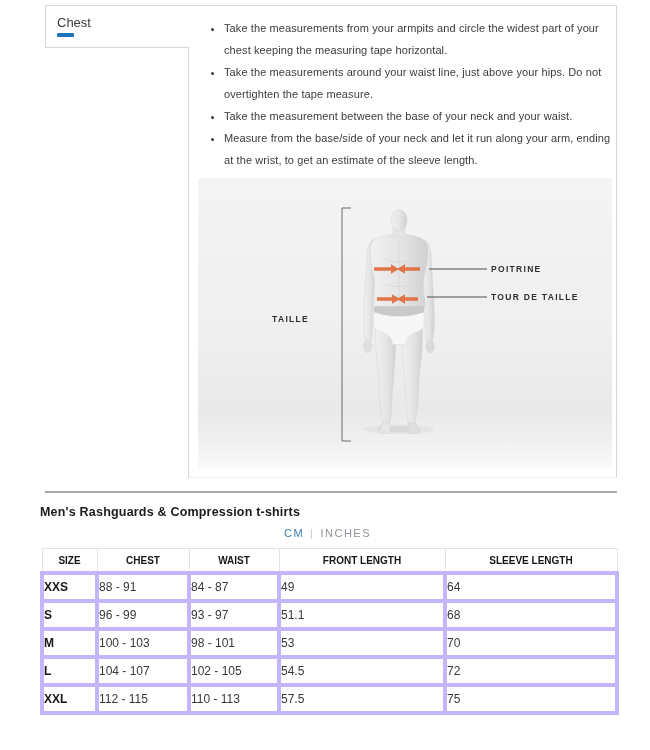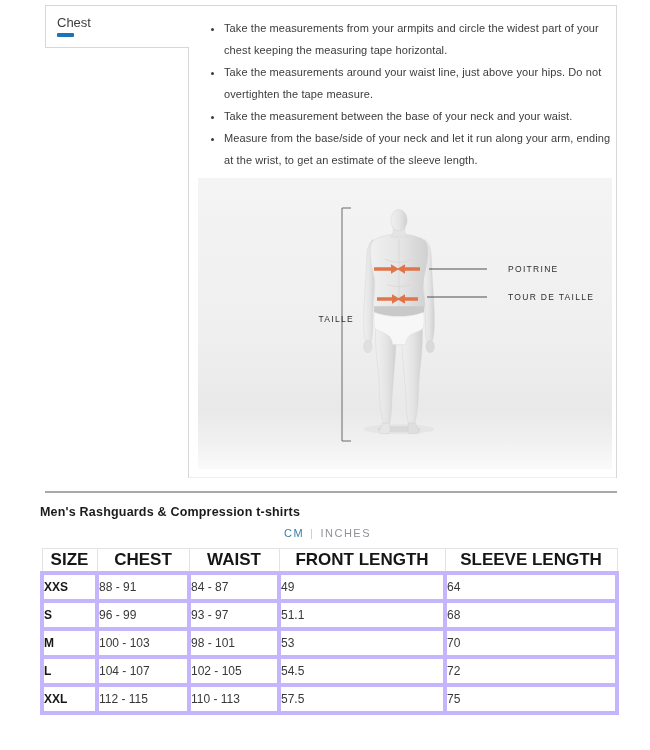--- a/index.html
+++ b/index.html
@@ -35,24 +35,24 @@
   }
 
   
   .figure-box{
     margin-top:7px;height:291px;width:414px;position:relative;
     background:linear-gradient(180deg,#f4f4f5 0%,#efeff0 55%,#e9e9ea 80%,#f0f0f0 90%,#fafafa 100%);
     overflow:hidden;
   }
   .figure-box svg{position:absolute;top:0;left:0;}
   .diag-label{
-    position:absolute;font-size:8.5px;font-weight:normal;color:#2e2e2e;
-    letter-spacing:1.3px;white-space:nowrap;margin-left:17px;
-  }
-  .lbl-height{left:79px;width:60px;top:136px;text-align:right;}
+    position:absolute;font-size:8.5px;font-weight:bold;color:#2e2e2e;
+    letter-spacing:1.3px;white-space:nowrap;
+  }
+  .lbl-height{left:51px;width:60px;top:136px;text-align:right;}
   .lbl-chest{left:293px;top:86px;}
   .lbl-waist{left:293px;top:114px;}
 
   
   .divider{margin:13px 33px 0 45px;border-top:2px solid #a8a8a8;}
 
   
   .chart-section{margin:0 35px 0 40px;width:575px;}
   .chart-title{
     margin-top:12px;text-align:left;font-weight:bold;
@@ -60,21 +60,21 @@
   }
   .units{margin-top:8px;text-align:center;font-size:11px;letter-spacing:1.5px;}
   .unit-cm{color:#3a7ca9;cursor:pointer;}
   .unit-sep{color:#c9c9c9;margin:0 6px;}
   .unit-inches{color:#8e9298;cursor:pointer;}
 
   table.size-table{
     margin-top:9px;width:575px;border-collapse:collapse;table-layout:fixed;
   }
   .size-table th{
-    height:22px;font-size:17px;font-weight:bold;color:#161616;
+    height:22px;font-size:10px;font-weight:bold;color:#161616;
     border:1px solid #e3e3e3;text-align:center;padding:0;
   }
   .size-table td{
     height:24px;font-size:12px;color:#383838;
     border:4px solid #c4b5fd;text-align:left;padding:0;
   }
   .size-table td.size-cell{font-weight:bold;color:#161616;}
 </style>
 </head>
 <body>

